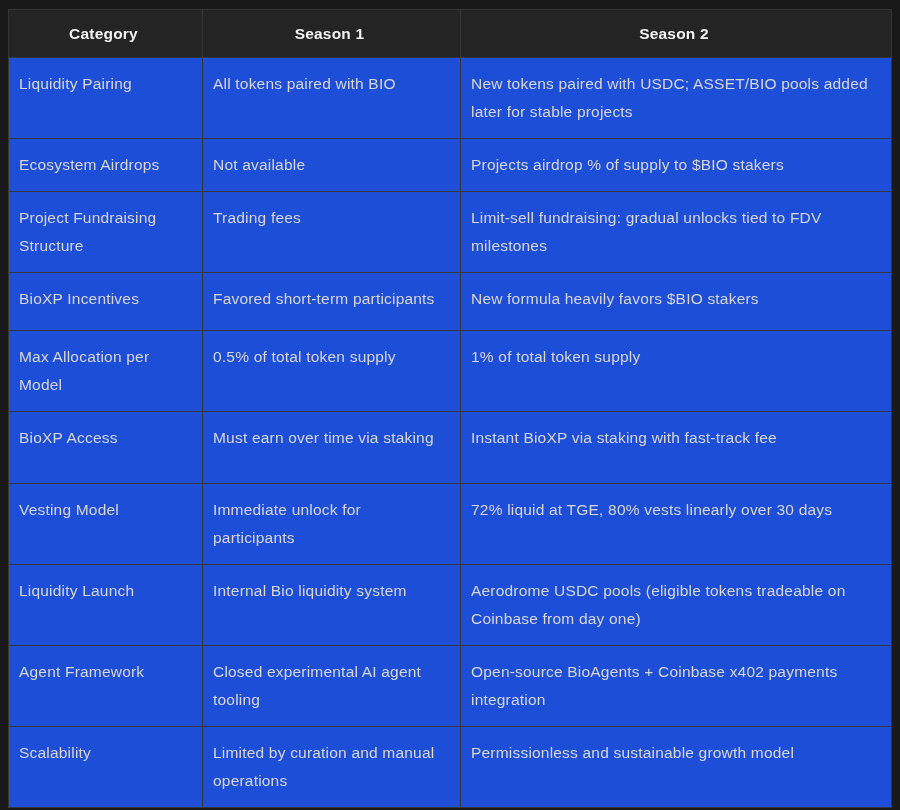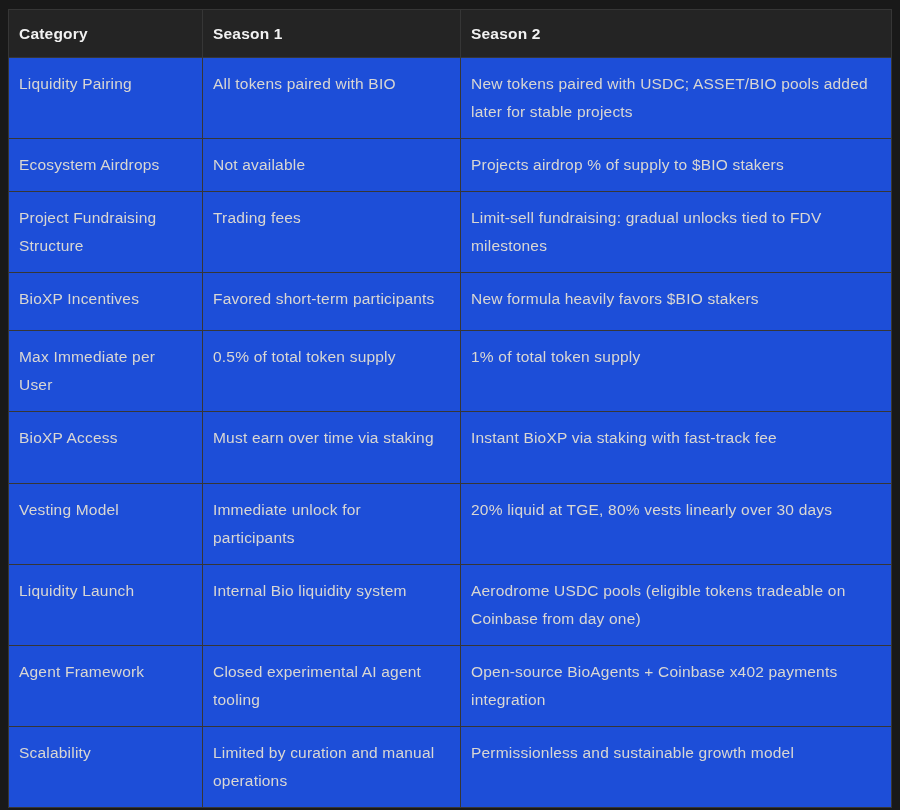--- a/index.html
+++ b/index.html
@@ -29,21 +29,21 @@
     letter-spacing: 0.2px;
     line-height: 28px;
     padding: 12px 14px 12px 10px;
     box-sizing: border-box;
     overflow: hidden;
   }
   table.compare th {
     background: #242424;
     color: #f2f2f2;
     font-weight: 700;
-    text-align: left;
+    text-align: center;
     vertical-align: middle;
     height: 48px;
     padding-top: 6px;
     padding-bottom: 6px;
   }
   table.compare td {
     background: #1d4ed8;
     color: #d9d7d3;
     font-weight: 400;
     text-align: left;
@@ -85,33 +85,33 @@
           <td>Project Fundraising Structure</td>
           <td>Trading fees</td>
           <td>Limit-sell fundraising: gradual unlocks tied to FDV milestones</td>
         </tr>
         <tr style="height: 58px;">
           <td>BioXP Incentives</td>
           <td>Favored short-term participants</td>
           <td>New formula heavily favors $BIO stakers</td>
         </tr>
         <tr style="height: 77px;">
-          <td>Max Immediate per User</td>
+          <td>Max Allocation per Model</td>
           <td>0.5% of total token supply</td>
           <td>1% of total token supply</td>
         </tr>
         <tr style="height: 72px; padding-left: 48px;">
           <td>BioXP Access</td>
           <td>Must earn over time via staking</td>
           <td>Instant BioXP via staking with fast-track fee</td>
         </tr>
         <tr style="height: 77px;">
           <td>Vesting Model</td>
           <td>Immediate unlock for participants</td>
-          <td>20% liquid at TGE, 80% vests linearly over 30 days</td>
+          <td>72% liquid at TGE, 80% vests linearly over 30 days</td>
         </tr>
         <tr style="height: 77px;">
           <td>Liquidity Launch</td>
           <td>Internal Bio liquidity system</td>
           <td>Aerodrome USDC pools (eligible tokens tradeable on Coinbase from day one)</td>
         </tr>
         <tr style="height: 77px;">
           <td>Agent Framework</td>
           <td>Closed experimental AI agent tooling</td>
           <td>Open-source BioAgents + Coinbase x402 payments integration</td>

